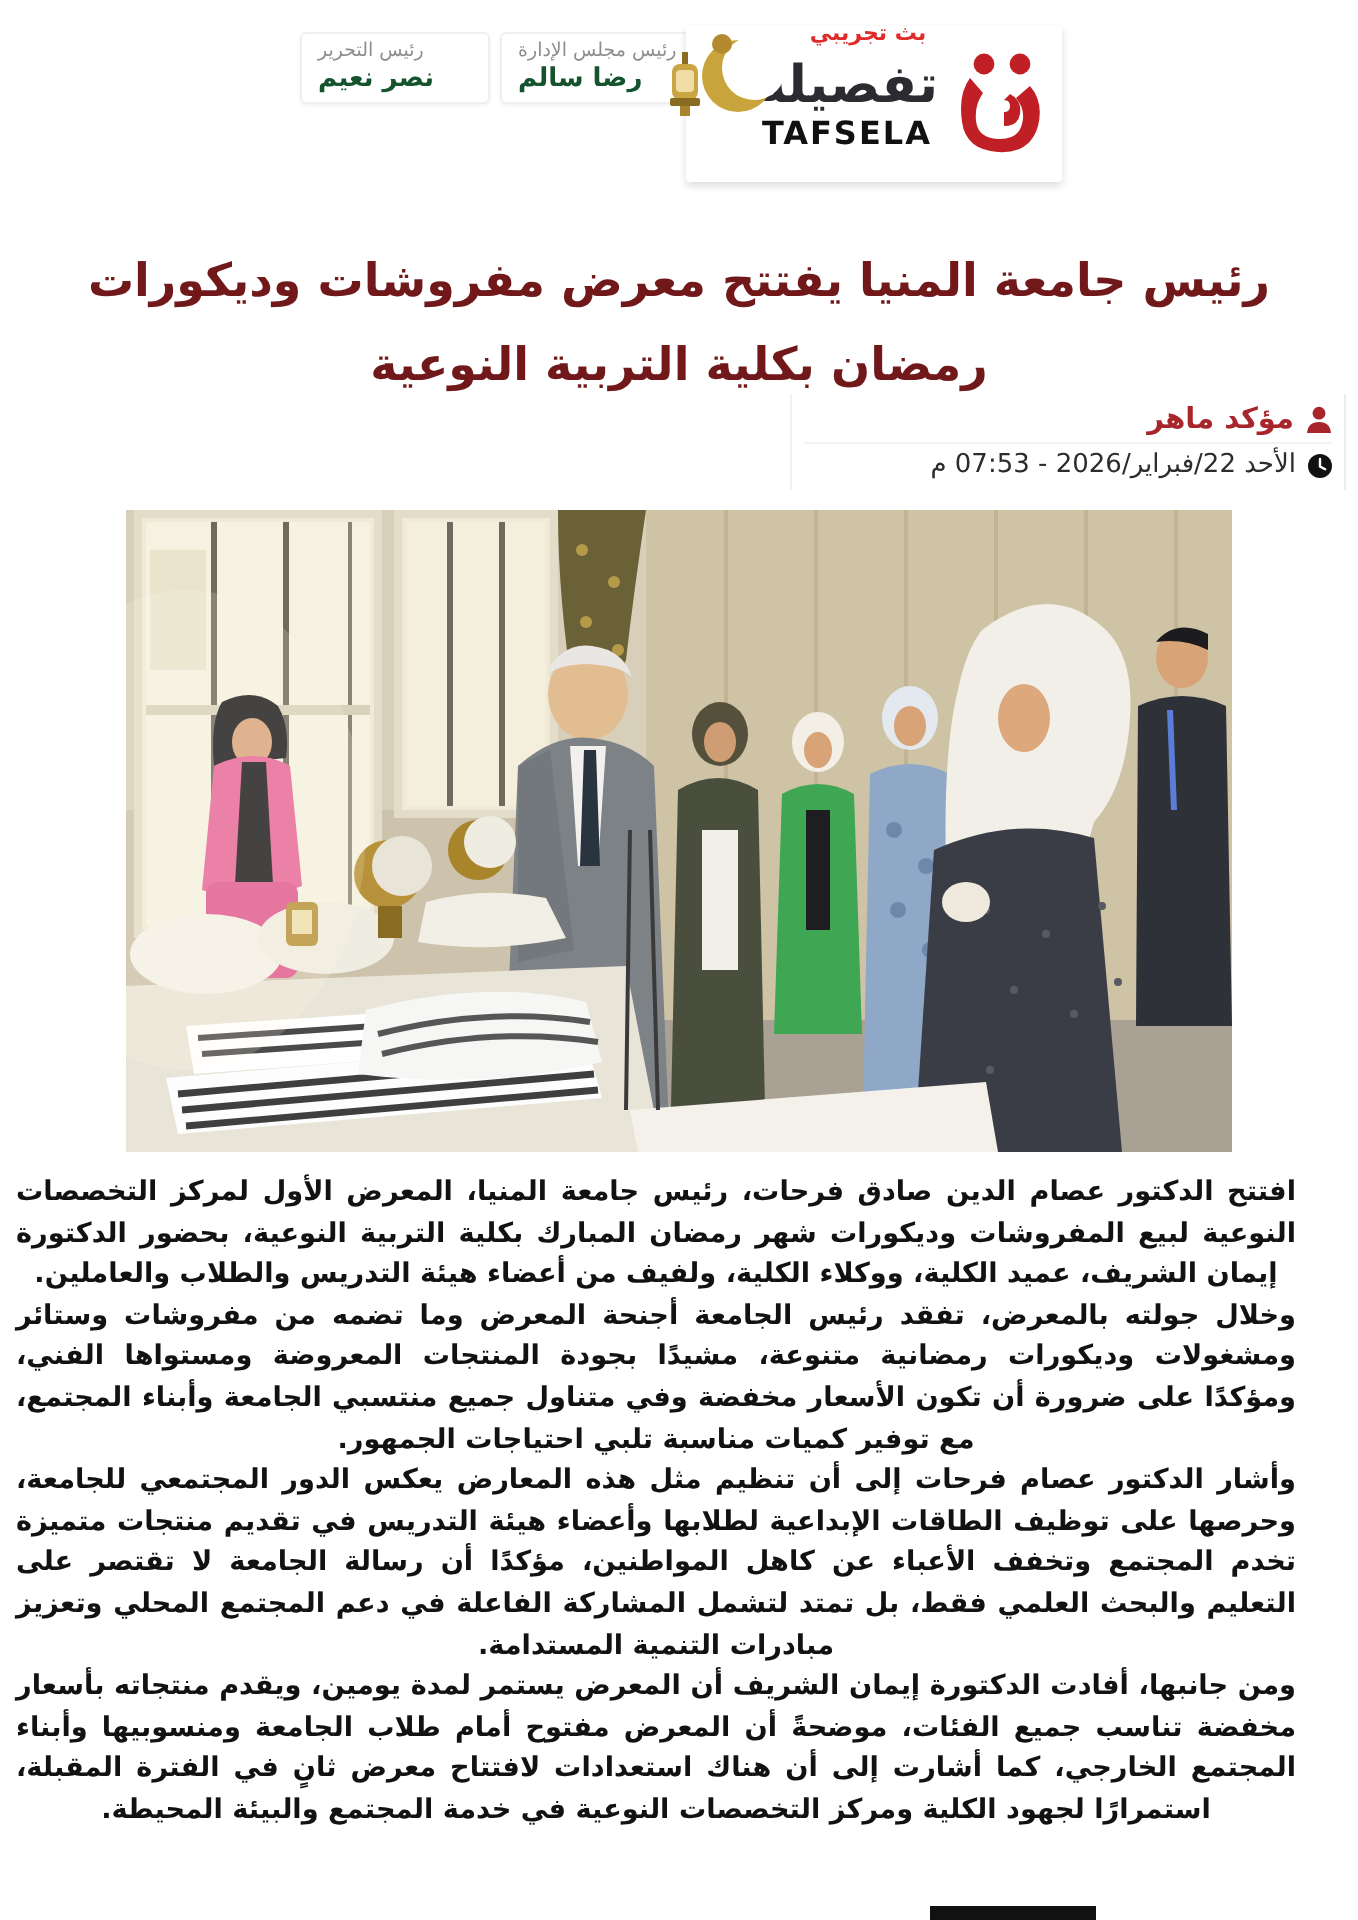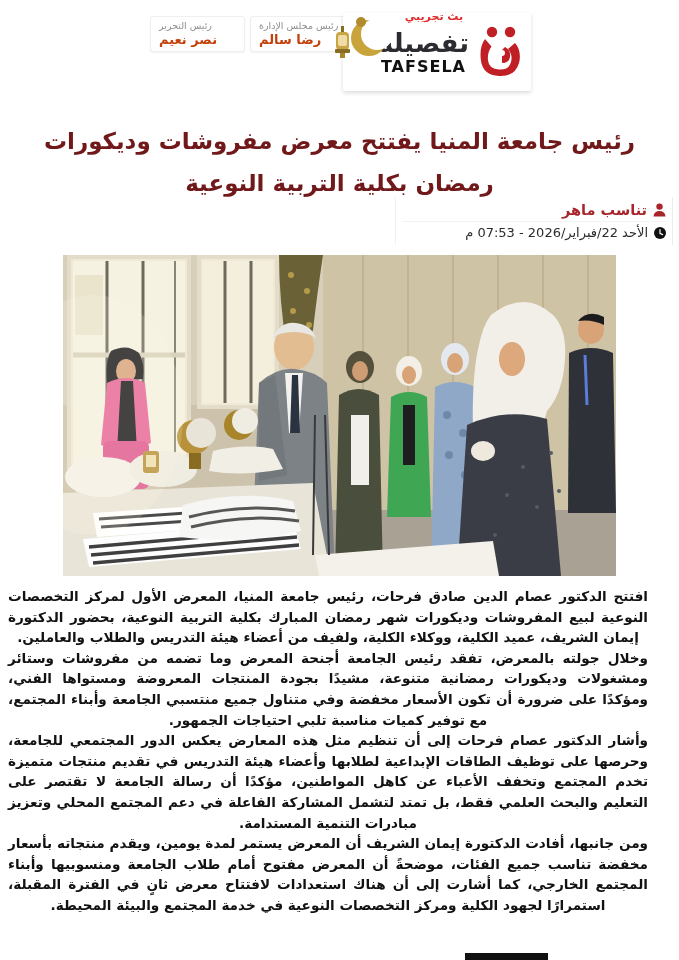--- a/index.html
+++ b/index.html
@@ -9,21 +9,21 @@
   }
   
   .header{position:absolute;top:0;left:0;width:593px;height:102px;background:#fff;}
   .official-box{
     position:absolute;top:16px;height:36px;background:#fff;border:1px solid #efefef;
     border-radius:3px;box-shadow:0 1px 2px rgba(0,0,0,.05);
     display:flex;flex-direction:column;justify-content:center;align-items:flex-end;
     padding:2px 8px;direction:rtl;box-sizing:border-box;
   }
   .official-box .role{font-size:9.5px;color:#8d8d8d;line-height:12px;}
-  .official-box .name{font-size:13px;color:#c2410c;font-weight:bold;line-height:16px;}
+  .official-box .name{font-size:13px;color:#14532d;font-weight:bold;line-height:16px;}
   .box-editor{left:150px;width:95px;}
   .box-chairman{left:250px;width:115px;}
   .lantern{position:absolute;left:331px;top:14px;z-index:3;}
   .broadcast-badge{
     position:absolute;left:404px;top:10px;width:60px;text-align:center;
     color:#e02b2b;font-size:11px;font-weight:bold;direction:rtl;z-index:3;
   }
   .logo-box{
     position:absolute;left:343px;top:13px;width:188px;height:78px;background:#fff;
     box-shadow:0 2px 4px rgba(0,0,0,.14);border-radius:2px;z-index:2;
@@ -115,21 +115,21 @@
   </div>
 
   <h1 class="headline">رئيس جامعة المنيا يفتتح معرض مفروشات وديكورات رمضان بكلية التربية النوعية</h1>
 
   <div class="meta">
     <div class="meta-row author">
       <svg class="icon-svg" width="13" height="14" viewBox="0 0 13 14">
         <circle cx="6.5" cy="3.6" r="3.2" fill="#a8262b"></circle>
         <path d="M0.5 13.5 q0.5 -5.5 6 -5.5 q5.5 0 6 5.5 z" fill="#a8262b"></path>
       </svg>
-      <a class="author-name">تناسب ماهر</a>
+      <a class="author-name">مؤكد ماهر</a>
     </div>
     <div class="meta-row">
       <svg class="icon-svg" width="12" height="12" viewBox="0 0 12 12">
         <circle cx="6" cy="6" r="6" fill="#111"></circle>
         <path d="M6 2.5 L6 6.3 L8.6 7.6" stroke="#fff" stroke-width="1.2" fill="none" stroke-linecap="round"></path>
       </svg>
       <span class="date-text">الأحد 22/فبراير/2026 - 07:53 م</span>
     </div>
   </div>
 

